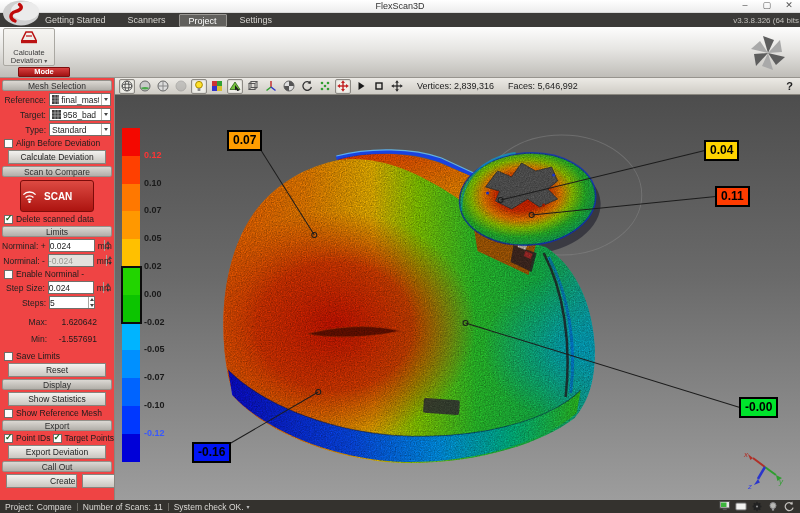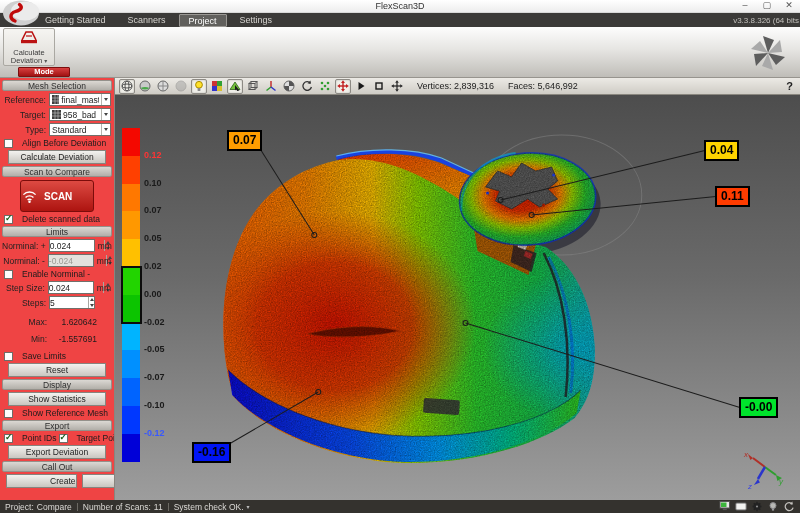--- a/index.html
+++ b/index.html
@@ -42,21 +42,21 @@
   .combo-arrow i { width:0; height:0; border-left:2.5px solid transparent; border-right:2.5px solid transparent; border-top:3.5px solid #444; }
   .spin { width:46px; height:13px; background:#fff; border:1px solid #716f6a; display:flex; align-items:center;gap:31px; }
   .spin .spin-val { flex:1; text-align:right; padding-right:2px; font-size:8.5px; }
   .spin.off { background:#e3e1dd; }
   .spin.off .spin-val { color:#9a9892; }
   .spin-btns { width:8px; height:100%; border-left:1px solid #a9a7a2; display:flex; flex-direction:column; align-items:center; justify-content:space-around; flex:none; }
   .spin-btns i { width:0; height:0; border-left:2.5px solid transparent; border-right:2.5px solid transparent; }
   .spin-btns .up { border-bottom:3px solid #444; }
   .spin-btns .dn { border-top:3px solid #444; }
   .unit { font-size:8.5px; color:#222; }
-  .chk-row { display:flex; align-items:center; gap:9px; margin:2px 4px; height:10px; }
+  .chk-row { display:flex; align-items:center; gap:3px; margin:2px 4px; height:10px; }
   .cb { width:9px; height:9px; background:#fdfdfd; border:1px solid #6f6d68; position:relative; flex:none; }
   .cb.on::after { content:"✓"; position:absolute; top:-2.5px; left:0px; font-size:9px; font-weight:bold; color:#1a5c1a; }
   .cb-label { white-space:nowrap; font-size:8.5px; }
   .btn { margin:2px 8px; height:14px; background:linear-gradient(#f3f2ef,#c9c6c0); border:1px solid #87847e; border-radius:0; display:flex; align-items:center; justify-content:center; font-size:8.5px; color:#222; }
   .scan-btn { margin:3px auto 2px; width:74px; height:32px; background:linear-gradient(#dd4a42,#ad1410); border:1px solid #7c0c0a; border-radius:3px; display:flex; align-items:center; gap:6px; color:#fff; font-weight:bold; font-size:10px; }
   .statrow { display:flex; margin:8px 3px; height:9px; align-items:center; }
   .statrow .lbl { width:44px; }
   .statrow .sval { flex:1; text-align:right; padding-right:14px; font-size:8.5px; }
   .dualchk { display:flex; margin:2px 2px; gap:2px; }
   .dualbtn { display:flex; margin:2px 6px; gap:5px; }

